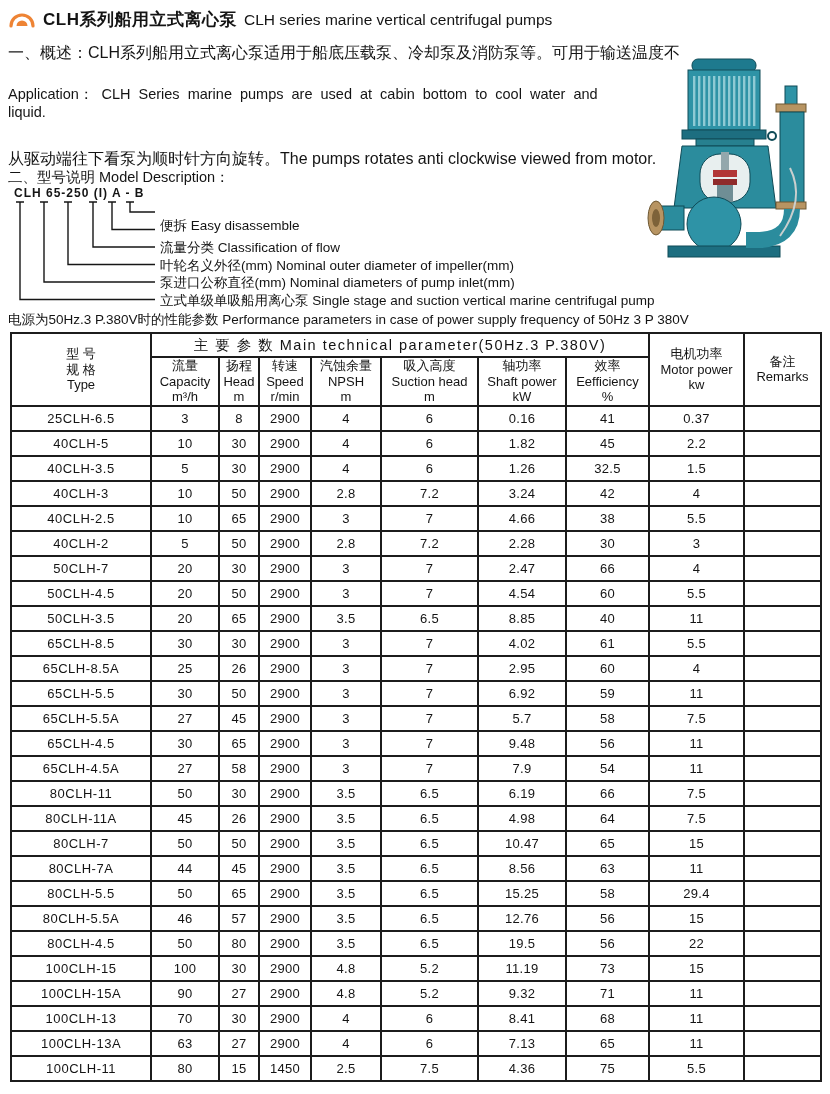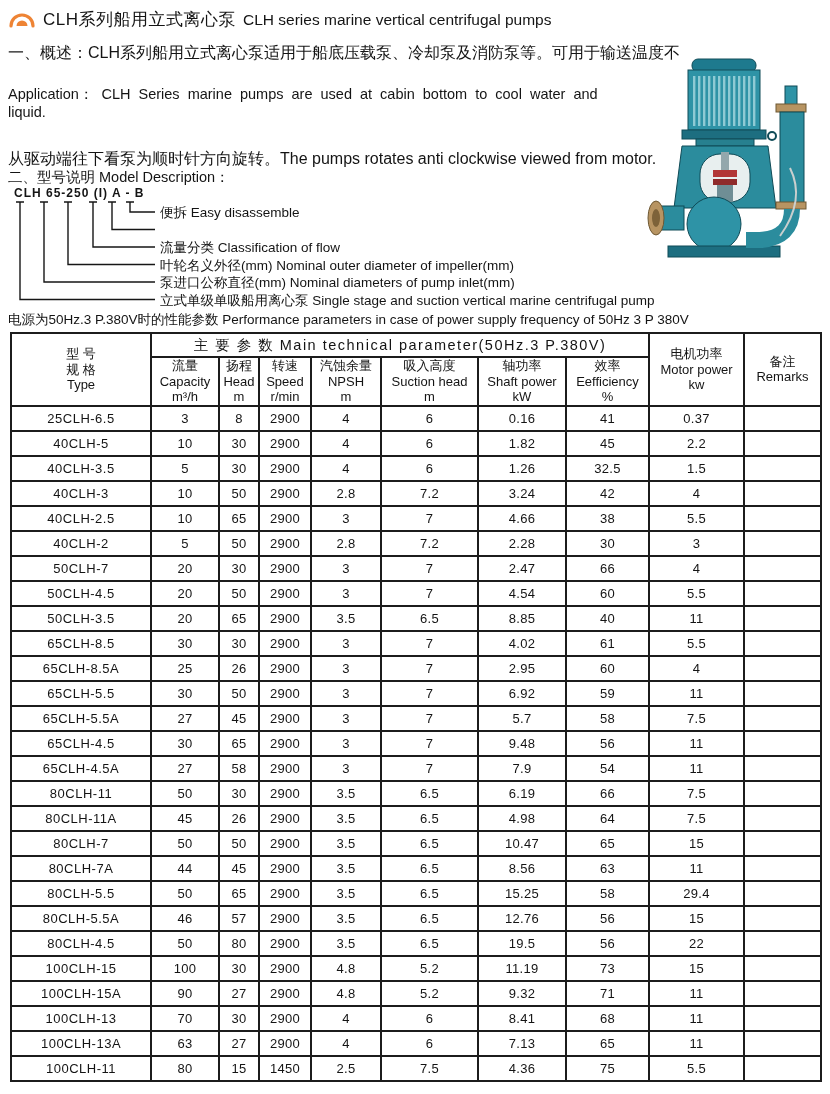--- a/index.html
+++ b/index.html
@@ -4,21 +4,21 @@
 <style>
   * { margin:0; padding:0; box-sizing:border-box; }
   html,body { background:#ffffff; }
   .page {
     position:relative; width:830px; height:1094px; background:#ffffff;
     font-family:"Liberation Sans","DejaVu Sans",sans-serif; color:#141414; overflow:hidden;
   }
   
   .header { position:absolute; left:8px; top:8px; display:flex; align-items:center; gap:7px; }
   .header svg { display:block; }
-  .title-zh { font-size:17px; font-weight:normal; letter-spacing:0.5px; }
+  .title-zh { font-size:17px; font-weight:bold; letter-spacing:0.5px; }
   .title-en { font-size:15.5px; font-weight:normal; }
   
   .zh-para { position:absolute; left:8px; top:42px; width:690px; font-size:16px; line-height:21px; }
   .app-para { position:absolute; left:8px; top:86px; width:665px; font-size:14.5px; line-height:17.5px; }
   .app-para .l1 { word-spacing:4px; }
   .app-para .l2 { word-spacing:1px; }
   .rotation-line { position:absolute; left:8px; top:149px; font-size:16px; }
   .model-heading { position:absolute; left:8px; top:168px; font-size:14.5px; }
   
   .model-diagram { position:absolute; left:8px; top:186px; width:690px; height:128px; }
@@ -71,21 +71,21 @@
     <svg width="150" height="114" viewBox="0 0 150 114">
       <g stroke="#161616" stroke-width="1.4" fill="none">
         <path d="M118 4 h8 M122 4 V14 H147"></path>
         <path d="M100 4 h8 M104 4 V31.5 H147"></path>
         <path d="M81 4 h8 M85 4 V49 H147"></path>
         <path d="M56 4 h8 M60 4 V66.5 H147"></path>
         <path d="M32 4 h8 M36 4 V84 H147"></path>
         <path d="M8 4 h8 M12 4 V101.5 H147"></path>
       </g>
     </svg>
-    <div class="diagram-label" style="top:18px">便拆 Easy disassemble</div>
+    <div class="diagram-label" style="top:31px">便拆 Easy disassemble</div>
     <div class="diagram-label" style="top:53px">流量分类 Classification of flow</div>
     <div class="diagram-label" style="top:70.5px">叶轮名义外径(mm) Nominal outer diameter of impeller(mm)</div>
     <div class="diagram-label" style="top:88px">泵进口公称直径(mm) Nominal diameters of pump inlet(mm)</div>
     <div class="diagram-label" style="top:105.5px">立式单级单吸船用离心泵 Single stage and suction vertical marine centrifugal pump</div>
   </div>
 
   <div class="perf-note">电源为50Hz.3 P.380V时的性能参数  Performance parameters in case of power supply frequency of 50Hz 3 P 380V</div>
 
   <div class="pump-wrap">
     <svg width="182" height="207" viewBox="0 0 182 207">

